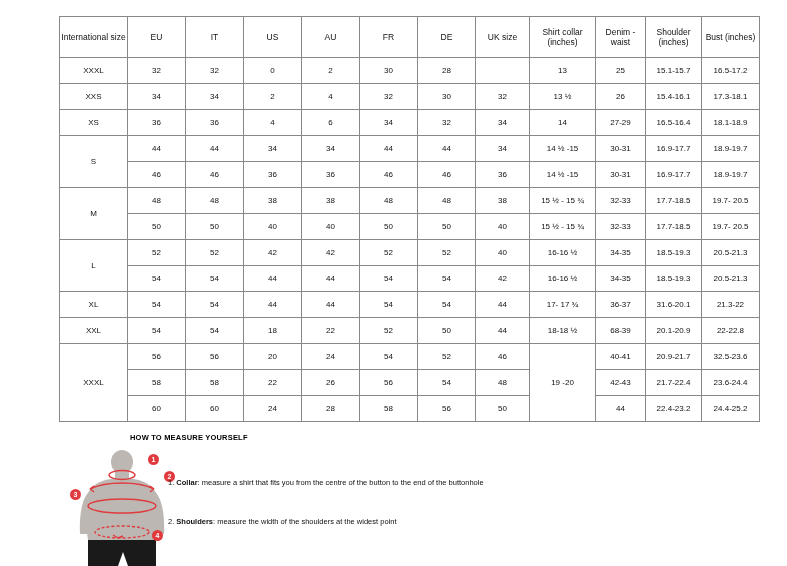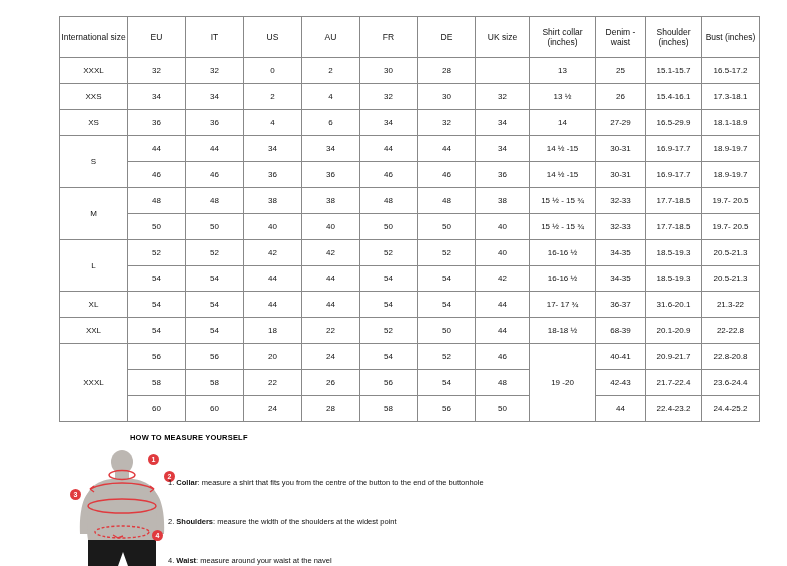--- a/index.html
+++ b/index.html
@@ -170,21 +170,21 @@
           <td>XS</td>
           <td>36</td>
           <td>36</td>
           <td>4</td>
           <td>6</td>
           <td>34</td>
           <td>32</td>
           <td>34</td>
           <td>14</td>
           <td>27-29</td>
-          <td>16.5-29.9</td>
+          <td>16.5-16.4</td>
           <td>18.1-18.9</td>
         </tr>
         <tr>
           <td rowspan="2">S</td>
           <td>44</td>
           <td>44</td>
           <td>34</td>
           <td>34</td>
           <td>44</td>
           <td>44</td>
@@ -294,21 +294,21 @@
           <td>56</td>
           <td>56</td>
           <td>20</td>
           <td>24</td>
           <td>54</td>
           <td>52</td>
           <td>46</td>
           <td rowspan="3">19 -20</td>
           <td>40-41</td>
           <td>20.9-21.7</td>
-          <td>22.8-20.8</td>
+          <td>32.5-23.6</td>
         </tr>
         <tr>
           <td>58</td>
           <td>58</td>
           <td>22</td>
           <td>26</td>
           <td>56</td>
           <td>54</td>
           <td>48</td>
           <td>42-43</td>
@@ -359,16 +359,15 @@
     </svg>
     <div class="num-badge" style="left:88px; top:6px;">1</div>
     <div class="num-badge" style="left:104px; top:23px;">2</div>
     <div class="num-badge" style="left:10px; top:41px;">3</div>
     <div class="num-badge" style="left:92px; top:82px;">4</div>
   </div>
 
   <div class="steps" id="steps-list">
       <div class="step"><span>1. </span><b>Collar</b><span>: measure a shirt that fits you from the centre of the button to the end of the buttonhole</span></div>
       <div class="step"><span>2. </span><b>Shoulders</b><span>: measure the width of the shoulders at the widest point</span></div>
-      <div class="step"><span>4. </span><b>Waist</b><span>: measure around your waist at the navel</span></div>
     </div>
 
 </div>
 
 </body></html>

